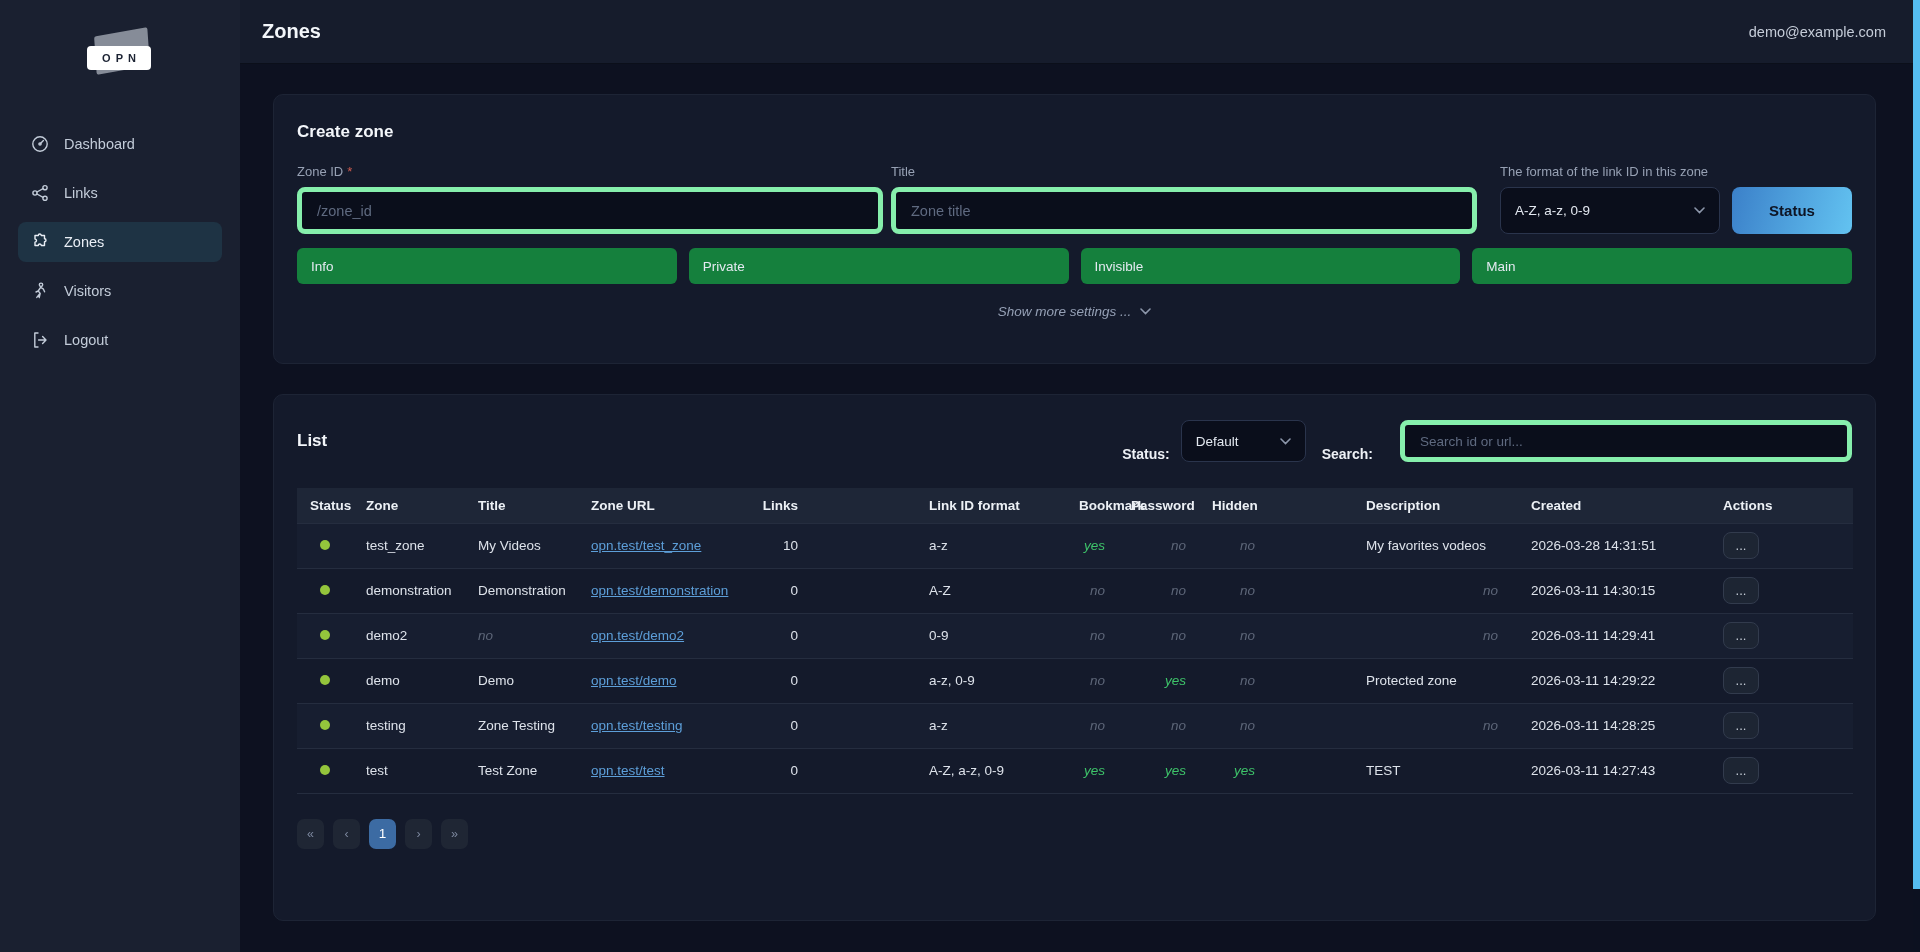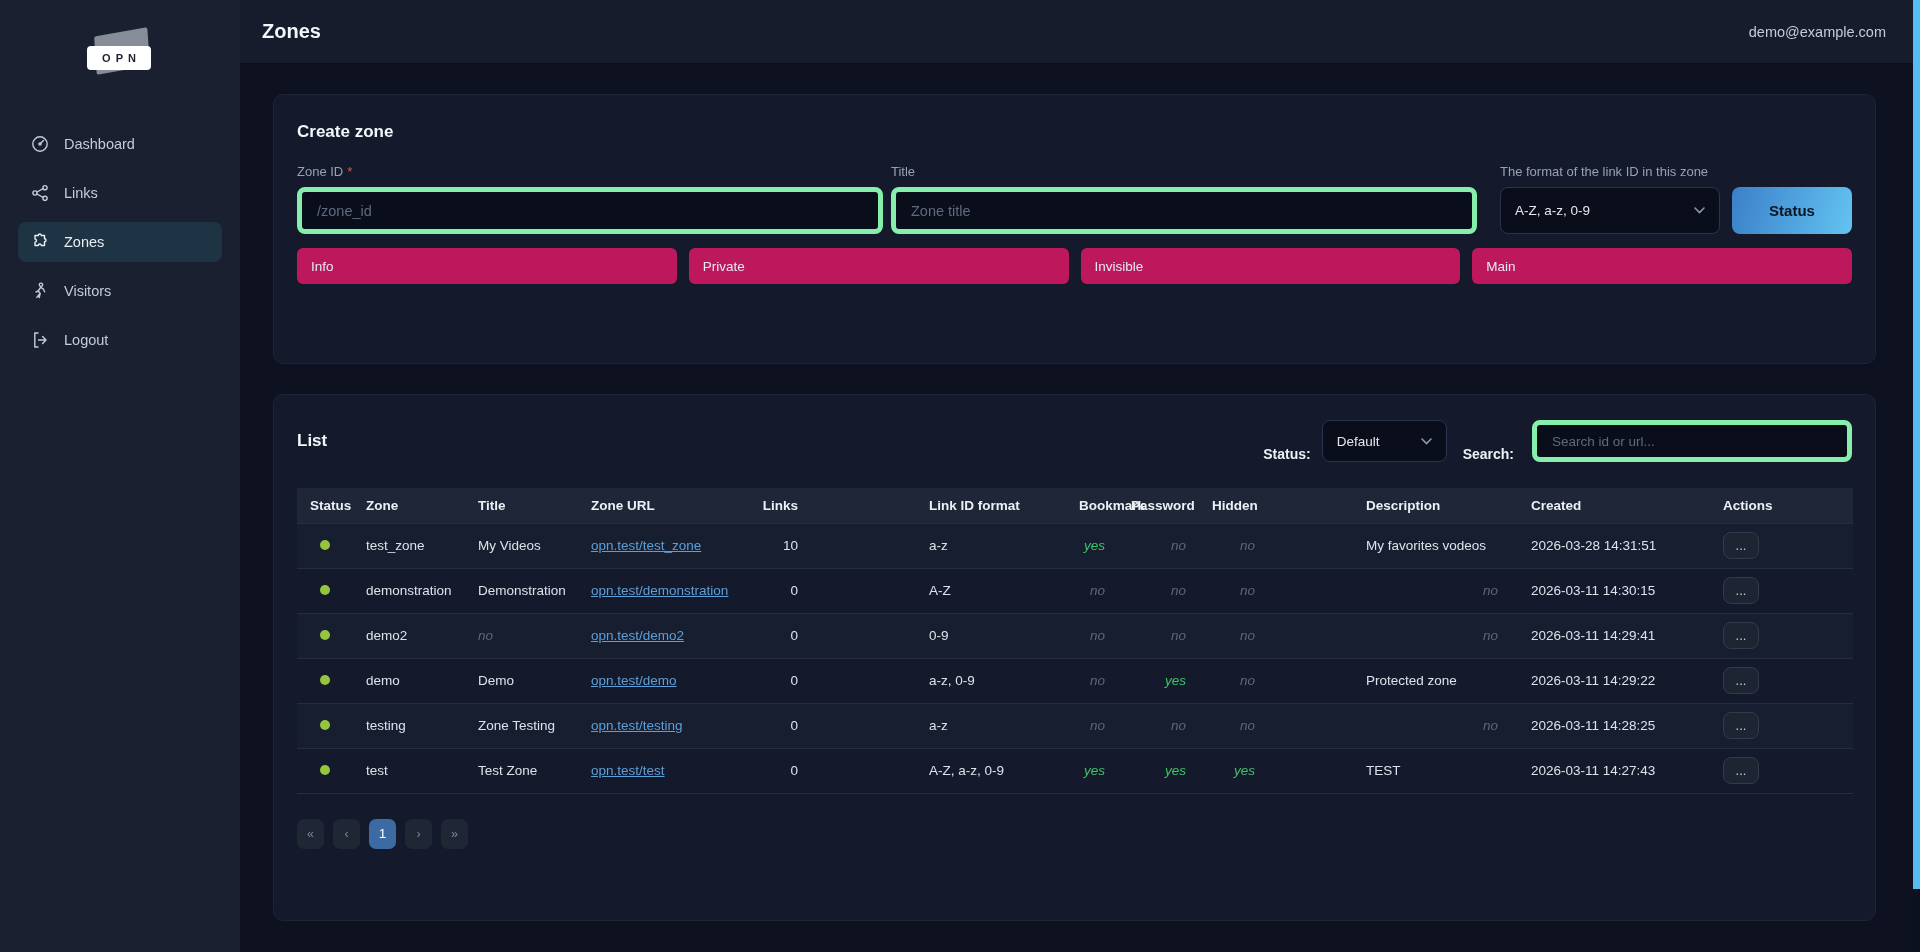--- a/index.html
+++ b/index.html
@@ -37,30 +37,30 @@
   .fg-zone { flex:1; } .fg-title { flex:1; margin-left:8px; } .fg-format { width:220px; margin-left:23px; }
   .flabel { font-size:13px; color:#97a1b4; margin-bottom:8px; }
   .req { color:#cd5c4f; margin-left:4px; }
   .inp { height:47px; background:#0a0e1b; border:5px solid #86efac; border-radius:8px; padding:0 15px; color:#e3e8f0; font-size:14.5px; outline:none; width:100%; }
   .inp::placeholder { color:#5f6a80; }
   .sel { height:47px; background:#0a0e1b; border:1px solid #2a344c; border-radius:8px; padding:0 14px; color:#e3e8f0; font-size:13.5px; display:flex; align-items:center; justify-content:space-between; cursor:pointer; }
   .chev { color:#8c96aa; display:flex; }
   .chev svg { stroke:currentColor; fill:none; stroke-width:1.6; stroke-linecap:round; }
   .create-btn { width:120px; height:47px; margin-left:12px; border:none; border-radius:8px; background:linear-gradient(105deg,#3b80c9 0%,#63c3f1 100%); color:#0d1424; font-size:15px; font-weight:bold; cursor:pointer; font-family:inherit; flex-shrink:0; }
   .toggle-row { display:flex; gap:12px; margin-top:14px; }
-  .toggle { flex:1; height:36px; background:#be185d; border-radius:6px; display:flex; align-items:center; padding:0 14px; font-size:13.5px; color:#e4e9f1; cursor:pointer; }
+  .toggle { flex:1; height:36px; background:#15803d; border-radius:6px; display:flex; align-items:center; padding:0 14px; font-size:13.5px; color:#e4e9f1; cursor:pointer; }
   .show-more { margin-top:20px; text-align:center; font-style:italic; color:#95a0b5; font-size:13.5px; cursor:pointer; display:flex; align-items:center; justify-content:center; gap:9px; }
 
   
   .list-head { display:flex; align-items:center; margin:2px 0 26px;gap:24px; }
   .controls { margin-left:auto; display:flex; align-items:flex-end; }
   .ctl-label { font-weight:bold; font-size:14px; color:#eef1f6; }
   .status-sel { width:125px; height:42px; margin-left:11px; font-size:13.5px; }
   .search-lbl { margin-left:16px; }
-  .search-inp { width:320px; height:42px; margin-left:18px; font-size:13.5px; }
+  .search-inp { width:452px; height:42px; margin-left:27px; font-size:13.5px; }
 
   table { width:100%; border-collapse:collapse; table-layout:fixed; }
   th { background:#1e2637; font-weight:bold; font-size:13.5px; color:#ecf0f5; height:35px; padding:0 13px; text-align:left; }
   td { height:45px; padding:0 13px; font-size:13.5px; color:#dde2ea; border-top:1px solid #252d3f; }
   tbody tr:last-child td { border-bottom:1px solid #252d3f;margin-top:44px; }
   tbody tr:nth-child(odd) { background:#171e30; }
   .ta-r { text-align:right; } .ta-c { text-align:center; }
   .c-linkid { padding-left:118px; }
   .c-desc { padding-left:98px; }
   .c-created { padding-left:20px; }
@@ -172,20 +172,28 @@
             </div>
           </div>
           <button class="create-btn">Status</button>
         </div>
         <div class="toggle-row">
             <div class="toggle">Info</div>
             <div class="toggle">Private</div>
             <div class="toggle">Invisible</div>
             <div class="toggle">Main</div>
           </div>
+        <div class="show-more">
+          <span>Show more settings ...</span>
+          <span class="chev">
+              <svg width="11" height="7" viewBox="0 0 11 7">
+                <path d="M1 1l4.5 4.5L10 1"></path>
+              </svg>
+            </span>
+        </div>
       </section>
 
       <section class="card list-card">
         <div class="list-head">
           <h2 class="card-title">List</h2>
           <div class="controls">
             <span class="ctl-label">Status:</span>
             <div class="sel status-sel">
               <span>Default</span>
               <span class="chev">

